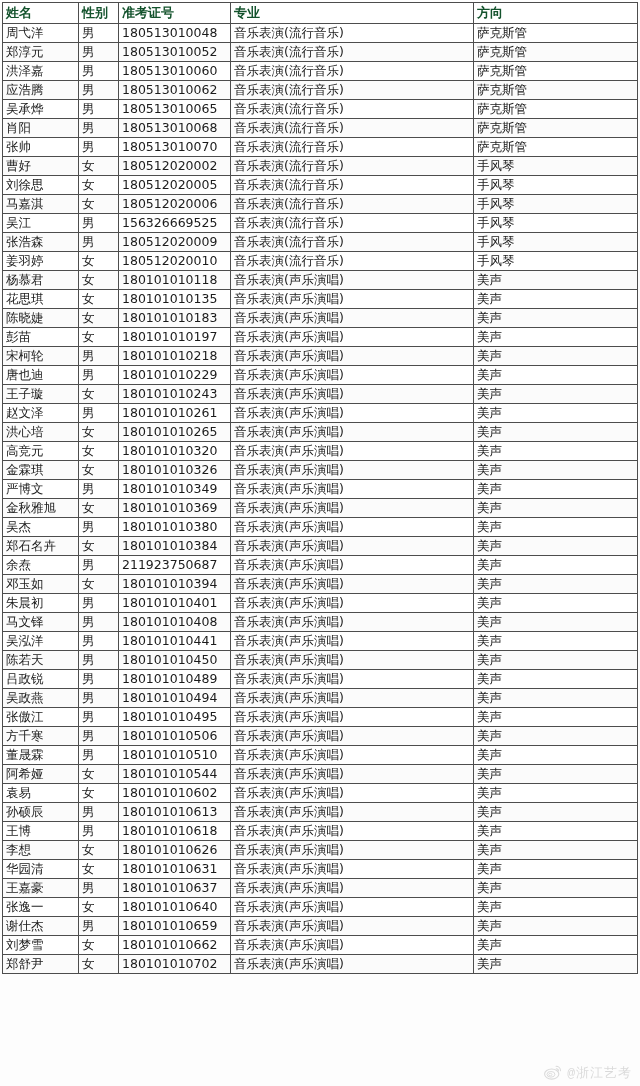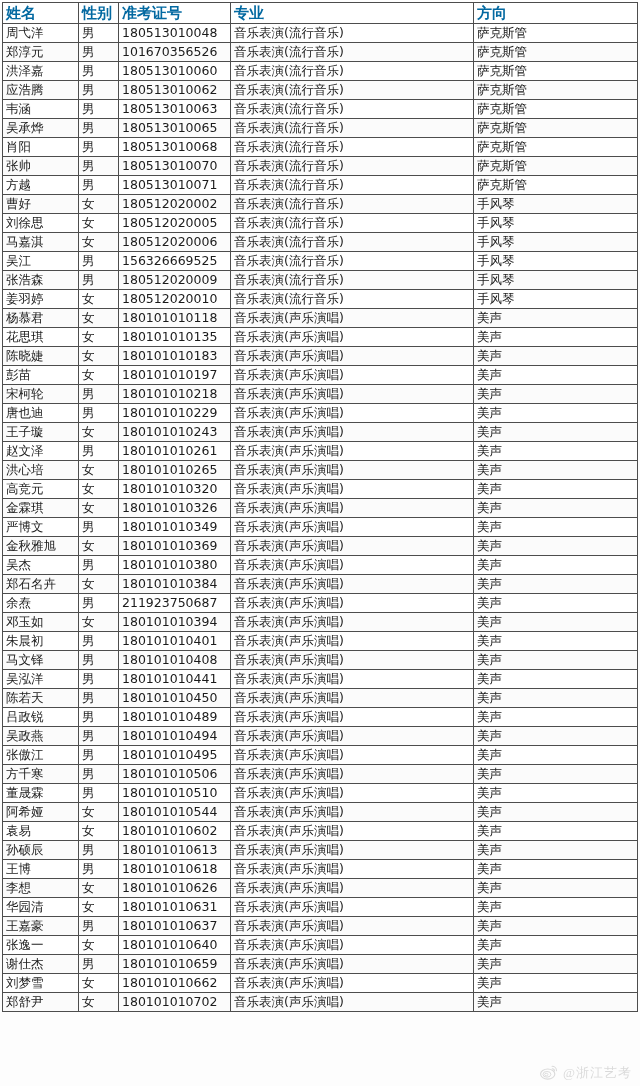--- a/index.html
+++ b/index.html
@@ -41,22 +41,22 @@
     white-space:nowrap;
     overflow:hidden;
     text-align:left;
     vertical-align:middle;
     font-weight:normal;
   }
   table.roster thead th{
     height:20px;
     line-height:20px;
     font-weight:bold;
-    color:#0369a1;
-    font-size:15px;
+    color:#14532d;
+    font-size:13px;
     border-bottom:1px solid #4d4d4d;
   }
   table.roster tbody tr:nth-child(odd) td{background:#ffffff;}
   table.roster tbody tr:nth-child(even) td{background:#fbfbfb;}
 
   .watermark{
     position:absolute;
     right:8px;
     bottom:6px;
     display:flex;
@@ -67,21 +67,21 @@
     user-select:none;
   }
   .watermark .wb-logo{
     width:19px;height:19px;
     display:block;
   }
   .watermark .wb-text{
     font-size:13px;
     color:#8a8a8a;
     letter-spacing:1px;
-    font-family:Liberation Serif, serif;
+    font-family:Liberation Mono, monospace;
   }
 </style>
 </head>
 <body>
 
 <div id="doc">
 
   <table class="roster">
     <colgroup>
       <col class="c-name">
@@ -103,70 +103,56 @@
         <tr>
           <td>周弋洋</td>
           <td>男</td>
           <td>180513010048</td>
           <td>音乐表演(流行音乐)</td>
           <td>萨克斯管</td>
         </tr>
         <tr>
           <td>郑淳元</td>
           <td>男</td>
-          <td>101670356526</td>
+          <td>180513010052</td>
           <td>音乐表演(流行音乐)</td>
           <td>萨克斯管</td>
         </tr>
         <tr>
           <td>洪泽嘉</td>
           <td>男</td>
           <td>180513010060</td>
           <td>音乐表演(流行音乐)</td>
           <td>萨克斯管</td>
         </tr>
         <tr>
           <td>应浩腾</td>
           <td>男</td>
           <td>180513010062</td>
           <td>音乐表演(流行音乐)</td>
           <td>萨克斯管</td>
         </tr>
         <tr>
-          <td>韦涵</td>
-          <td>男</td>
-          <td>180513010063</td>
-          <td>音乐表演(流行音乐)</td>
-          <td>萨克斯管</td>
-        </tr>
-        <tr>
           <td>吴承烨</td>
           <td>男</td>
           <td>180513010065</td>
           <td>音乐表演(流行音乐)</td>
           <td>萨克斯管</td>
         </tr>
         <tr>
           <td>肖阳</td>
           <td>男</td>
           <td>180513010068</td>
           <td>音乐表演(流行音乐)</td>
           <td>萨克斯管</td>
         </tr>
         <tr>
           <td>张帅</td>
           <td>男</td>
           <td>180513010070</td>
-          <td>音乐表演(流行音乐)</td>
-          <td>萨克斯管</td>
-        </tr>
-        <tr>
-          <td>方越</td>
-          <td>男</td>
-          <td>180513010071</td>
           <td>音乐表演(流行音乐)</td>
           <td>萨克斯管</td>
         </tr>
         <tr>
           <td>曹好</td>
           <td>女</td>
           <td>180512020002</td>
           <td>音乐表演(流行音乐)</td>
           <td>手风琴</td>
         </tr>

